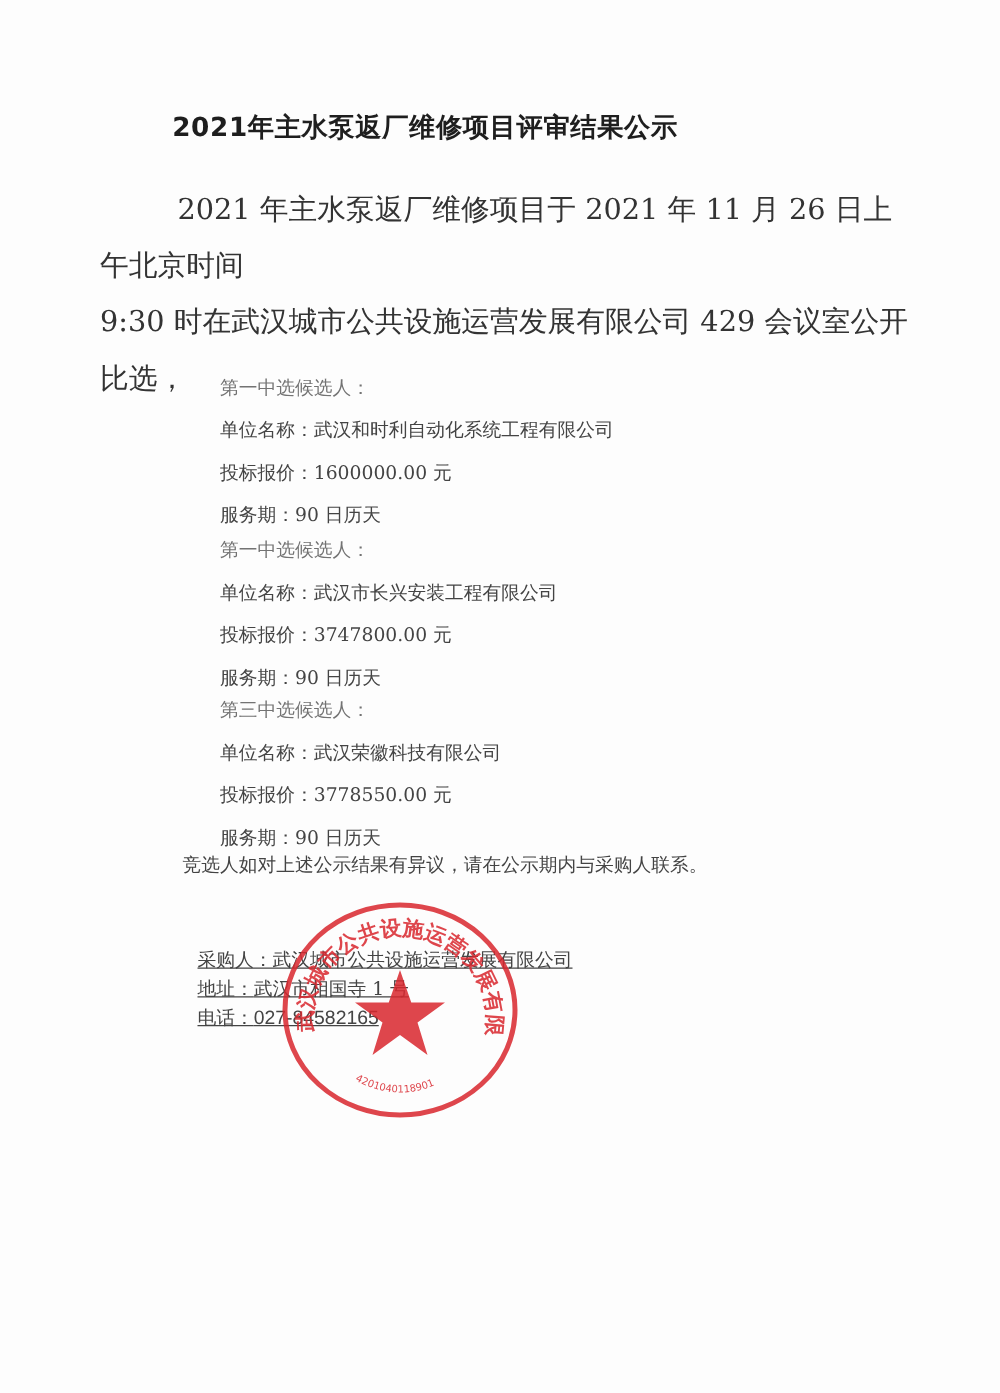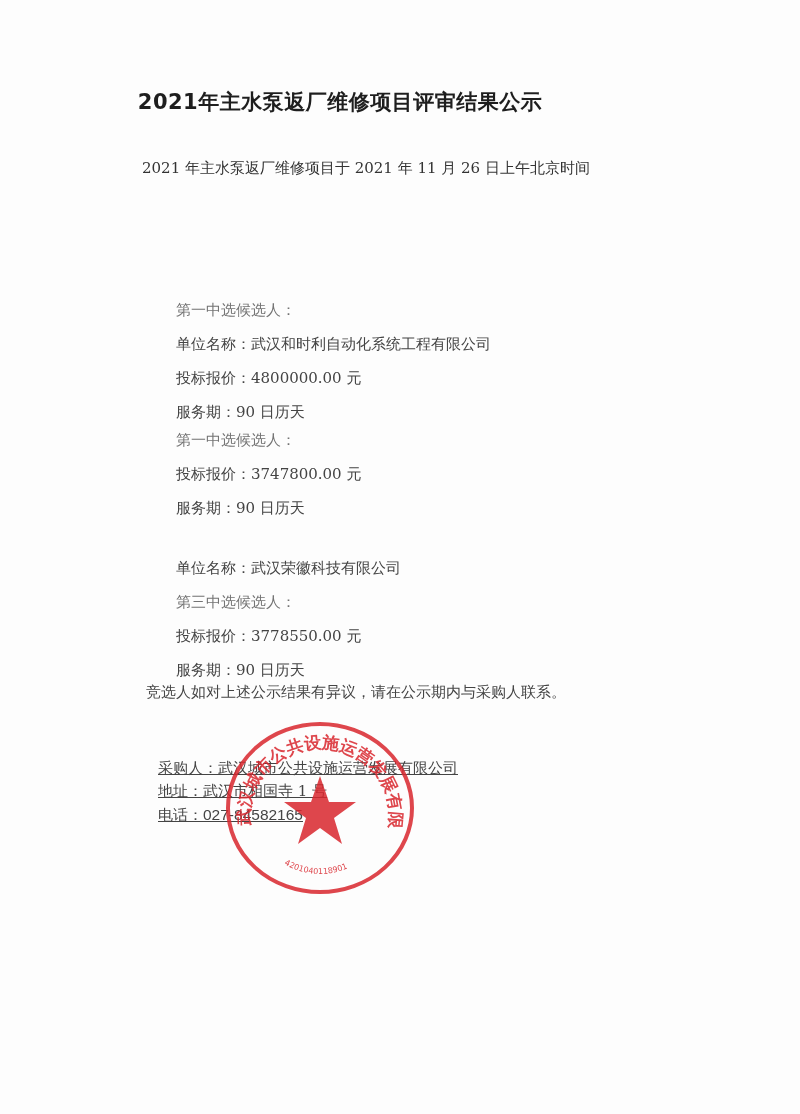--- a/index.html
+++ b/index.html
@@ -6,59 +6,61 @@
   body {
     width: 800px; height: 1114px; background: #fdfdfd; position: relative; overflow: hidden;
     font-family: "DejaVu Serif", "Liberation Serif", serif; color: #2a2a2a;
   }
   .title {
     position: absolute; top: 88px; left: 0; width: 680px; text-align: center;
     font-family: "DejaVu Sans", "Liberation Sans", sans-serif; font-weight: bold;
     font-size: 21px; color: #1e1e1e; letter-spacing: 0.5px;
   }
   .para {
-    position: absolute; left: 80px; width: 650px; font-size: 15px; line-height: 45px; color: #333;
+    position: absolute; left: 80px; width: 650px; font-size: 23px; line-height: 45px; color: #333;
   }
   .para .indent { display: inline-block; width: 62px; }
   .block { position: absolute; left: 176px; font-size: 15px; color: #444; }
   .block .row { height: 34px; line-height: 34px; white-space: nowrap; }
   .block .hdr { color: #737373; }
   .notice { position: absolute; left: 146px; font-size: 15px; color: #444; }
   .notice .row { height: 22px; line-height: 22px; white-space: nowrap; }
   .notice .sans { font-family: "Liberation Sans", "DejaVu Sans", sans-serif; }
   .contact { position: absolute; left: 158px; top: 757px; font-size: 15px; color: #444; }
   .contact .row { height: 23px; line-height: 23px; white-space: nowrap; text-decoration: underline; }
   .contact .sans { font-family: "Liberation Sans", "DejaVu Sans", sans-serif; font-size: 15.5px; }
   .seal { position: absolute; left: 222px; top: 718px; width: 196px; height: 180px; opacity: 0.85; }
 </style>
 </head>
 <body>
 
 <div class="title">2021年主水泵返厂维修项目评审结果公示</div>
 
 <div class="para" style="top:146px;">
   <div><span class="indent"></span><span>2021 年主水泵返厂维修项目于 2021 年 11 月 26 日上午北京时间</span></div>
+  <div>9:30 时在武汉城市公共设施运营发展有限公司 429 会议室公开比选，</div>
 </div>
 
 <div class="block" style="top:293px;">
   <div class="row hdr">第一中选候选人：</div>
   <div class="row">单位名称：武汉和时利自动化系统工程有限公司</div>
-  <div class="row">投标报价：4800000.00 元</div>
+  <div class="row">投标报价：1600000.00 元</div>
   <div class="row">服务期：90 日历天</div>
 </div>
 
 <div class="block" style="top:423px;">
   <div class="row hdr">第一中选候选人：</div>
+  <div class="row">单位名称：武汉市长兴安装工程有限公司</div>
   <div class="row">投标报价：3747800.00 元</div>
   <div class="row">服务期：90 日历天</div>
 </div>
 
 <div class="block" style="top:551px;">
+  <div class="row hdr">第三中选候选人：</div>
   <div class="row">单位名称：武汉荣徽科技有限公司</div>
-  <div class="row hdr">第三中选候选人：</div>
   <div class="row">投标报价：3778550.00 元</div>
   <div class="row">服务期：90 日历天</div>
 </div>
 
 <div class="notice" style="top:681px;">
   <div class="row">竞选人如对上述公示结果有异议，请在公示期内与采购人联系。</div>
 </div>
 
 <div class="contact">
   <div class="row">采购人：武汉城市公共设施运营发展有限公司</div>

